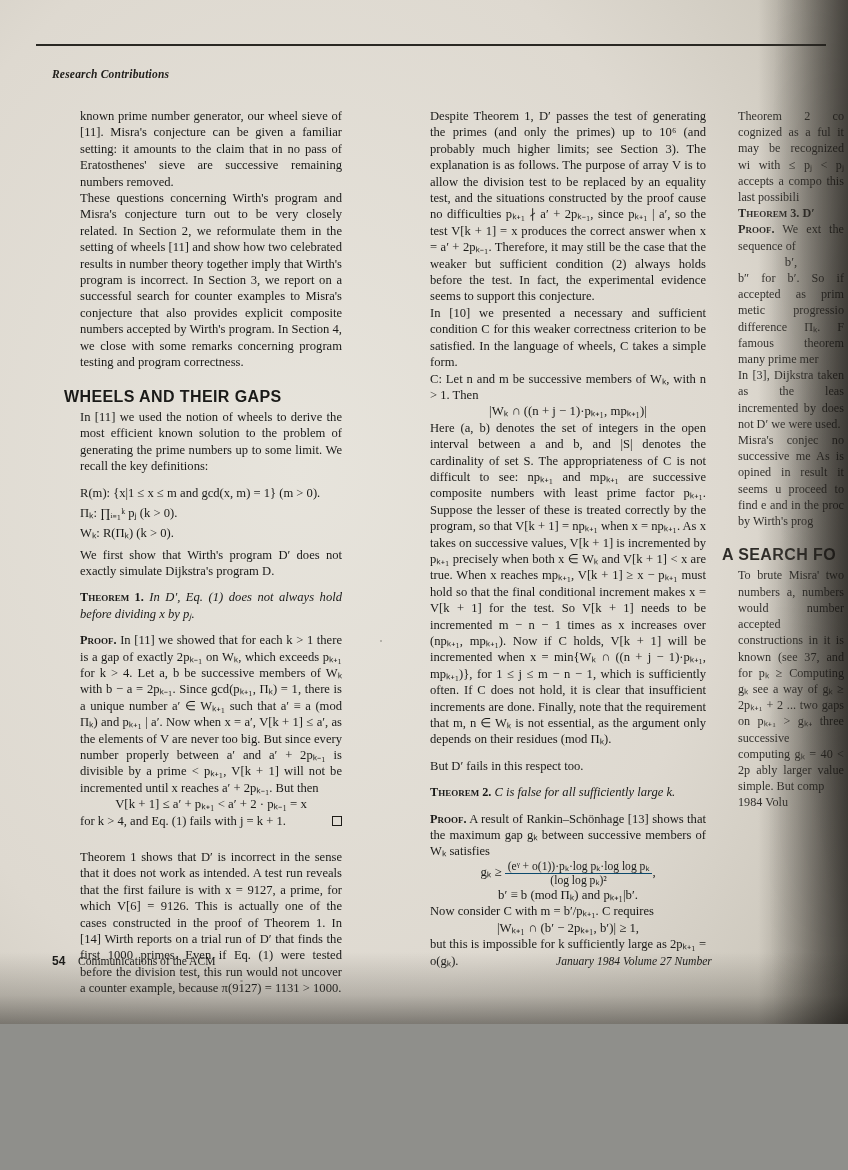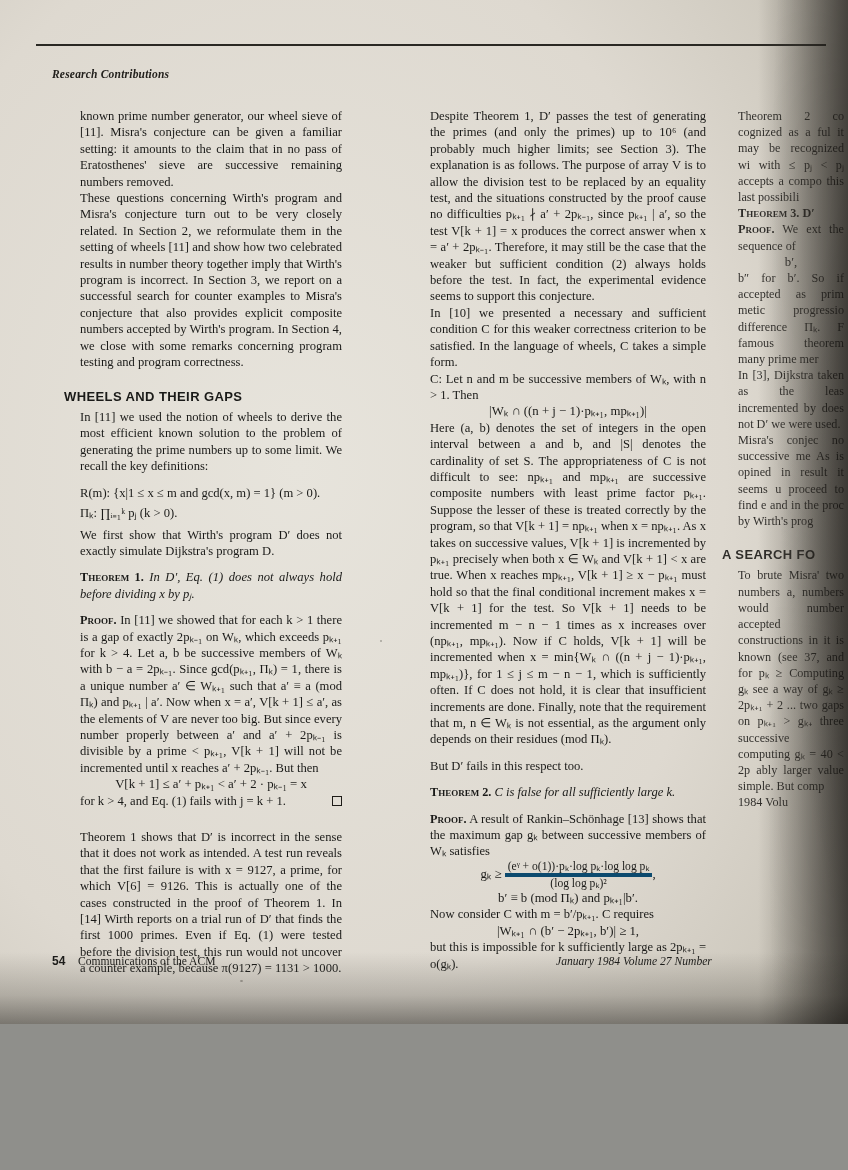--- a/index.html
+++ b/index.html
@@ -65,21 +65,21 @@
   .col p { margin: 0 0 0 16px; text-indent: 0; }
   .col p + p { margin-top: 0px; }
   .indent { text-indent: 16px; }
   .col-left { left: 64px; width: 278px; }
   .col-mid  { left: 414px; width: 292px; }
   .col-right{ left: 722px; width: 122px; }
 
   .sec-head {
     font-family: "Liberation Sans", sans-serif;
     font-weight: bold;
-    font-size: 13px;
+    font-size: 16px;
     letter-spacing: 0.4px;
     margin: 18px 0 4px 0;
   }
   .thm-head {
     font-variant: small-caps;
     font-weight: bold;
     font-size: 12.2px;
   }
   .it { font-style: italic; }
   .bf { font-weight: bold; }
@@ -101,21 +101,21 @@
     border: 1.3px solid #1d1b17;
     margin-top: 3px;
   }
   .frac {
     display: inline-block;
     vertical-align: middle;
     text-align: center;
     font-size: 11.6px;
     line-height: 13px;
   }
-  .frac .num { border-bottom: 4px solid #0c4a6e; padding: 0 3px; display:block; }
+  .frac .num { border-bottom: 1px solid #0c4a6e; padding: 0 3px; display:block; }
   .frac .den { padding: 0 3px; display:block; }
   .footer {
     position: absolute;
     bottom: 56px;
     font-size: 11px;
     font-family: "Liberation Sans", sans-serif;
   }
   .folio {
     left: 52px;
     font-weight: bold;
@@ -168,20 +168,21 @@
   <div class="running-head">Research Contributions</div>
 
   <div class="col col-left">
     <p>known prime number generator, our wheel sieve of [11]. Misra's conjecture can be given a familiar setting: it amounts to the claim that in no pass of Eratosthenes' sieve are successive remaining numbers removed.</p>
     <p class="indent">These questions concerning Wirth's program and Misra's conjecture turn out to be very closely related. In Section 2, we reformulate them in the setting of wheels [11] and show how two celebrated results in number theory together imply that Wirth's program is incorrect. In Section 3, we report on a successful search for counter examples to Misra's conjecture that also provides explicit composite numbers accepted by Wirth's program. In Section 4, we close with some remarks concerning program testing and program correctness.</p>
     <div class="sec-head">WHEELS AND THEIR GAPS</div>
     <p>In [11] we used the notion of wheels to derive the most efficient known solution to the problem of generating the prime numbers up to some limit. We recall the key definitions:</p>
     <div class="defs">
       <div>R(m): {x|1 ≤ x ≤ m and gcd(x, m) = 1}        (m &gt; 0).</div>
       <div>Πₖ: ∏ᵢ₌₁ᵏ pⱼ        (k &gt; 0).</div>
+      <div>Wₖ: R(Πₖ)        (k &gt; 0).</div>
     </div>
     <p class="indent">We first show that Wirth's program D′ does not exactly simulate Dijkstra's program D.</p>
     <div class="gap"></div>
     <p>
       <span class="thm-head">Theorem 1.</span>
       <span class="it">In D′, Eq. (1) does not always hold before dividing x by pⱼ.</span>
     </p>
     <div class="gap"></div>
     <p class="indent">
       <span class="thm-head">Proof.</span>

